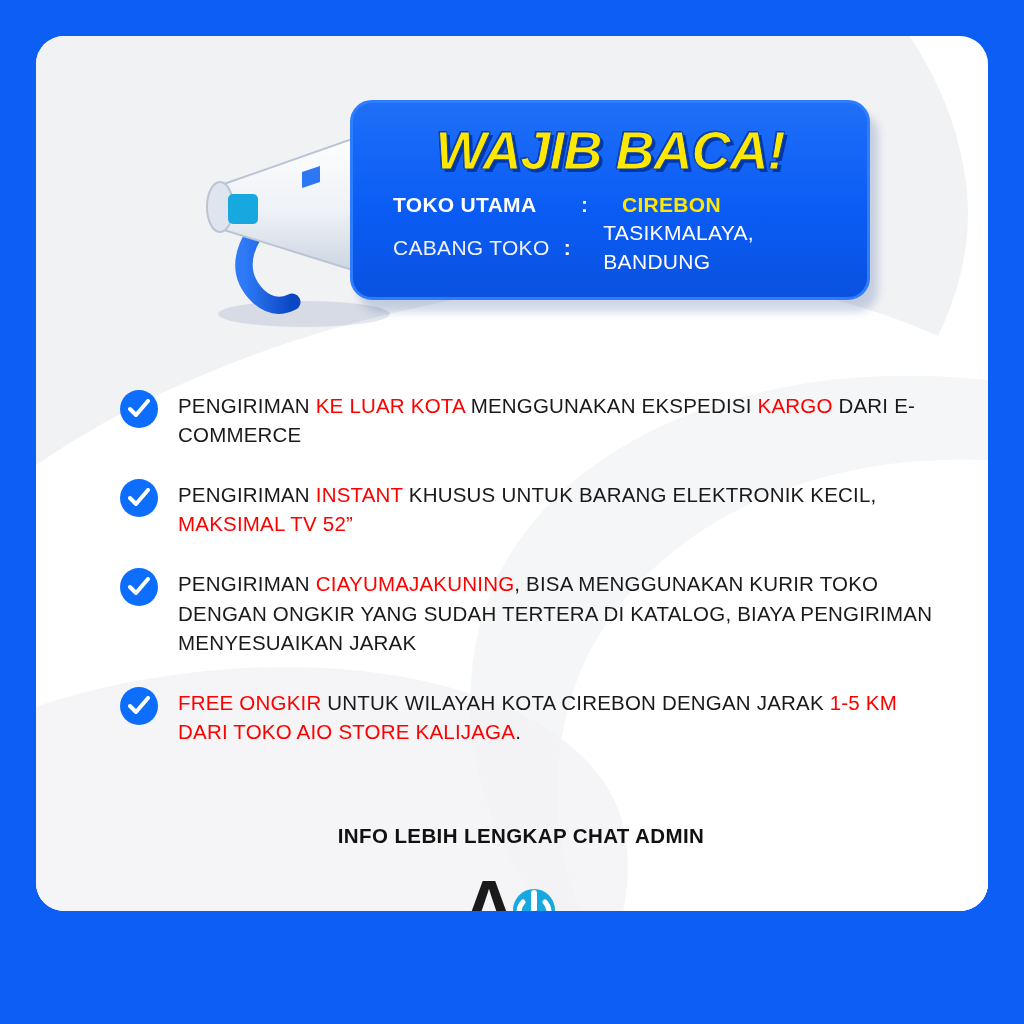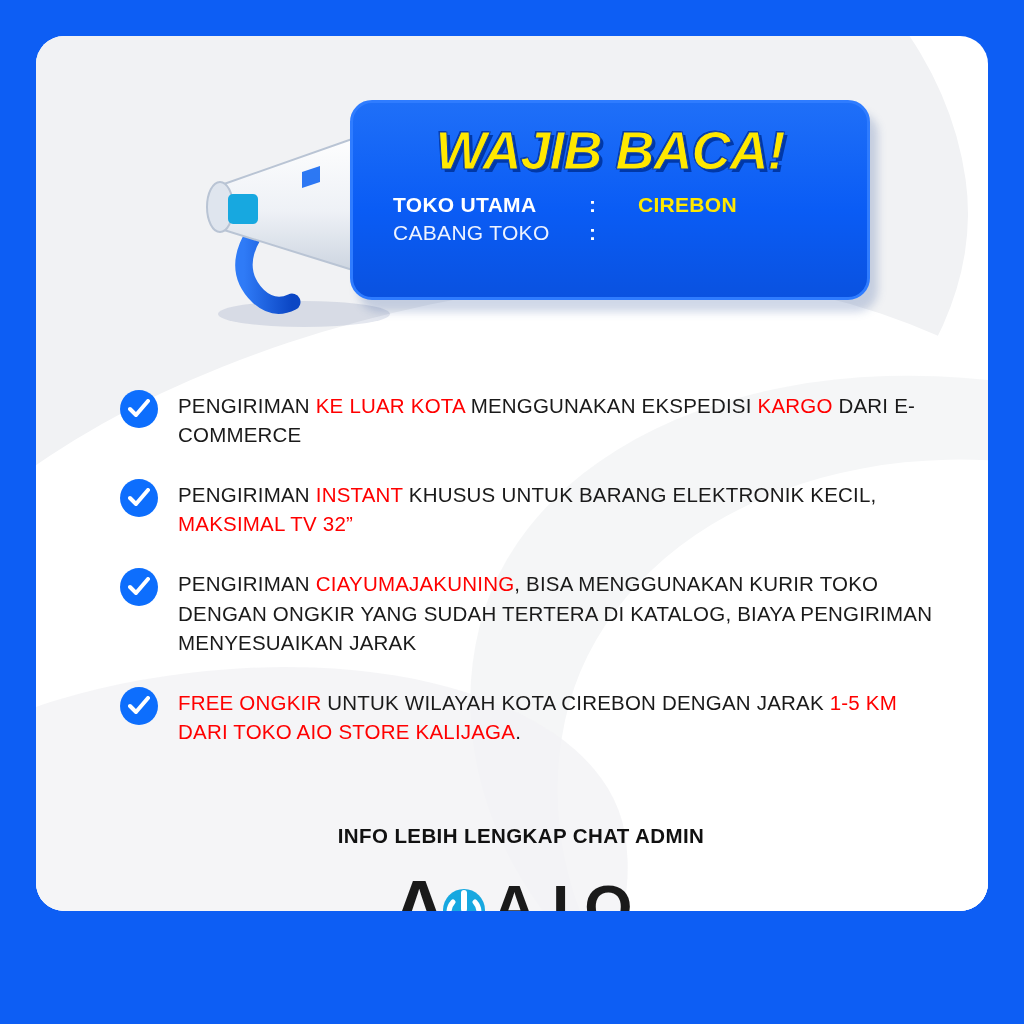--- a/index.html
+++ b/index.html
@@ -108,21 +108,21 @@
     letter-spacing: -1px;
     color: #ffe800;
     text-shadow: 3px 3px 0 #0038a8, -1px -1px 0 #0038a8;
     -webkit-text-stroke: 1px #0c3fb0;
   }
   .banner-rows {
     position: absolute;
     left: 40px; top: 88px;
     width: 450px;
   }
-  .brow { display: flex; align-items: center; line-height: 1.35; gap: 8px; }
+  .brow { display: flex; align-items: center; line-height: 1.35; }
   .blabel {
     width: 188px;
     font-size: 21px;
     font-weight: 700;
     color: #ffffff;
     letter-spacing: .3px;
   }
   .blabel.light { font-weight: 400; color: #eef3ff; }
   .bcolon { width: 16px; font-size: 21px; color:#fff; font-weight:700;}
   .bval {
@@ -266,41 +266,42 @@
           <div class="banner-title">WAJIB BACA!</div>
           <div class="banner-rows">
             <div class="brow">
               <span class="blabel">TOKO UTAMA</span>
               <span class="bcolon">:</span>
               <span class="bval">CIREBON</span>
             </div>
             <div class="brow">
               <span class="blabel light">CABANG TOKO</span>
               <span class="bcolon">:</span>
+              <span class="bval white">TASIKMALAYA, BANDUNG</span>
             </div>
           </div>
         </div>
       </div>
 
       <div class="list">
         <div class="item">
           <span class="check">
             <svg width="22" height="20" viewBox="0 0 22 20">
                 <path d="M2 10 L8 16 L20 2" stroke="#ffffff" stroke-width="4" fill="none" stroke-linecap="round" stroke-linejoin="round"></path>
               </svg>
           </span>
           <div class="txt"><span>PENGIRIMAN </span><span class="red">KE LUAR KOTA</span><span> MENGGUNAKAN EKSPEDISI </span><span class="red">KARGO</span><span> DARI E-COMMERCE</span></div>
         </div>
         <div class="item">
           <span class="check">
             <svg width="22" height="20" viewBox="0 0 22 20">
                 <path d="M2 10 L8 16 L20 2" stroke="#ffffff" stroke-width="4" fill="none" stroke-linecap="round" stroke-linejoin="round"></path>
               </svg>
           </span>
-          <div class="txt"><span>PENGIRIMAN </span><span class="red">INSTANT</span><span> KHUSUS UNTUK BARANG ELEKTRONIK KECIL, </span><span class="red">MAKSIMAL TV 32”</span></div>
+          <div class="txt"><span>PENGIRIMAN </span><span class="red">INSTANT</span><span> KHUSUS UNTUK BARANG ELEKTRONIK KECIL, </span><span class="red">MAKSIMAL TV 52”</span></div>
         </div>
         <div class="item">
           <span class="check">
             <svg width="22" height="20" viewBox="0 0 22 20">
                 <path d="M2 10 L8 16 L20 2" stroke="#ffffff" stroke-width="4" fill="none" stroke-linecap="round" stroke-linejoin="round"></path>
               </svg>
           </span>
           <div class="txt"><span>PENGIRIMAN </span><span class="red">CIAYUMAJAKUNING</span><span>, BISA MENGGUNAKAN KURIR TOKO DENGAN ONGKIR YANG SUDAH TERTERA DI KATALOG, BIAYA PENGIRIMAN MENYESUAIKAN JARAK</span></div>
         </div>
         <div class="item">
@@ -317,19 +318,18 @@
 
       <div class="logo">
         <span class="logo-a">A</span>
         <span class="logo-power">
           <svg width="52" height="58" viewBox="0 0 52 58">
             <circle cx="26" cy="34" r="21" fill="#17a8e0"></circle>
             <rect x="23" y="14" width="6" height="22" rx="3" fill="#ffffff"></rect>
             <path d="M15 26 a15 15 0 1 0 22 0" stroke="#ffffff" stroke-width="5" fill="none" stroke-linecap="round"></path>
           </svg>
         </span>
-        <span class="logo-word">A.I.O</span>
       </div>
       <div class="logo-sub">ALL IN ONE STORE</div>
 
     </div>
   </div>
 </div>
 
 </body></html>

